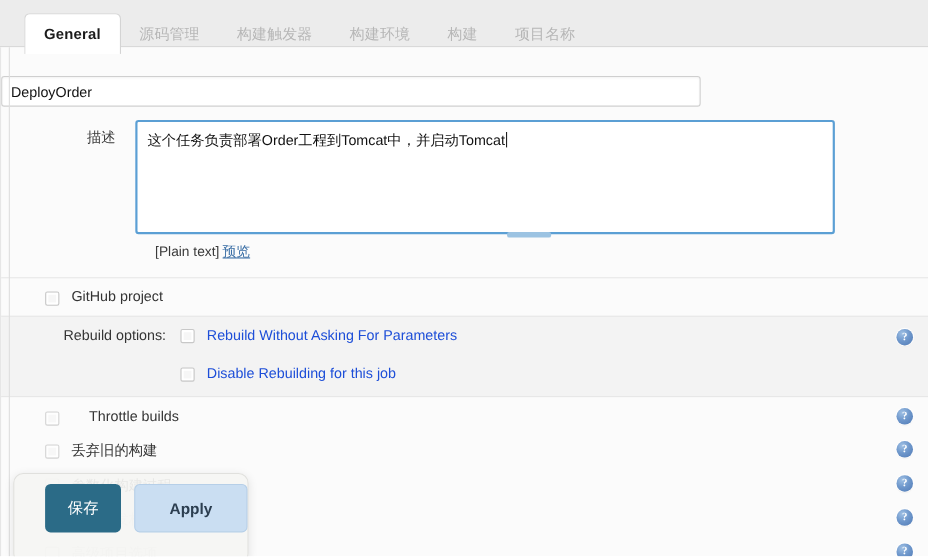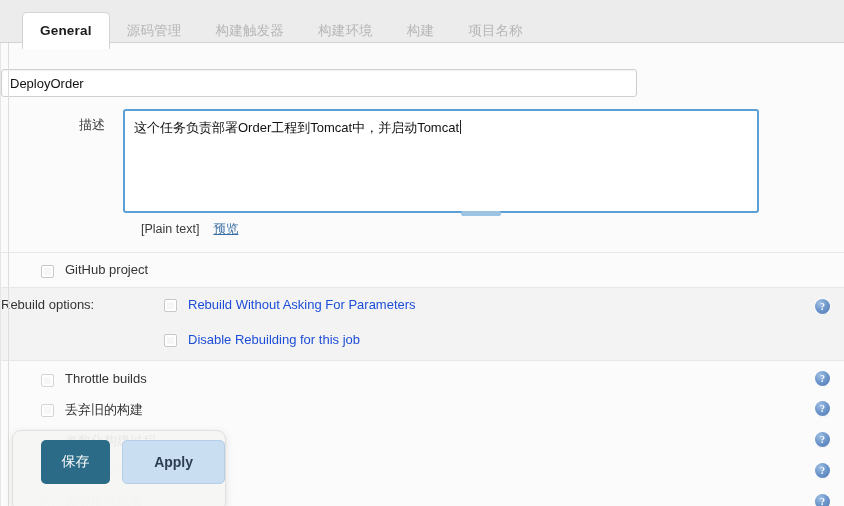--- a/index.html
+++ b/index.html
@@ -140,21 +140,21 @@
     background: #9cc3e2;
   }
   .plaintext-line {
     padding: 8px 0 0 140px;
     font-size: 12.5px;
     color: #3a3a3a;
   }
   .preview-link {
     color: #3a6ea5;
     text-decoration: underline;
-    margin-left: 14px;
+    margin-left: 3px;
     cursor: pointer;
   }
 
   
   .sep { height: 1px; background: #e7e7e7; margin-top: 14px; }
 
   .cb {
     width: 13px; height: 13px;
     flex: none;
     background: #f6f6f6;
@@ -186,21 +186,21 @@
     position: relative;
   }
   .sub-row {
     display: flex;
     align-items: flex-start;
     padding: 9px 0 9px 0;
     position: relative;
   }
   .sub-label {
     width: 163px;
-    text-align: left;
+    text-align: right;
     padding-right: 13px;
     font-size: 13px;
     color: #343434;
     flex: none;
   }
   .sub-row .cblabel {
     margin-left: 11px;
     font-size: 13px;
     color: #1d4ed8;
   }
@@ -309,21 +309,21 @@
         <span class="cblabel">Rebuild Without Asking For Parameters</span>
         <span class="help" style="top:11px;">?</span>
       </div>
       <div class="sub-row" style="padding-top:11px;padding-bottom:13px;">
         <span class="sub-label"></span>
         <span class="cb"></span>
         <span class="cblabel">Disable Rebuilding for this job</span>
       </div>
     </div>
 
-    <div class="cbrow" style="padding-top:10px;padding-bottom:7px;">
+    <div class="cbrow" style="padding-top:10px;padding-bottom:7px;gap:16px;">
       <span class="cb dim"></span>
       <span class="cblabel">Throttle builds</span>
       <span class="help" style="top:10px;">?</span>
     </div>
 
     <div class="cbrow" style="padding-top:7px;padding-bottom:7px;">
       <span class="cb dim"></span>
       <span class="cblabel">丢弃旧的构建</span>
       <span class="help" style="top:7px;">?</span>
     </div>

